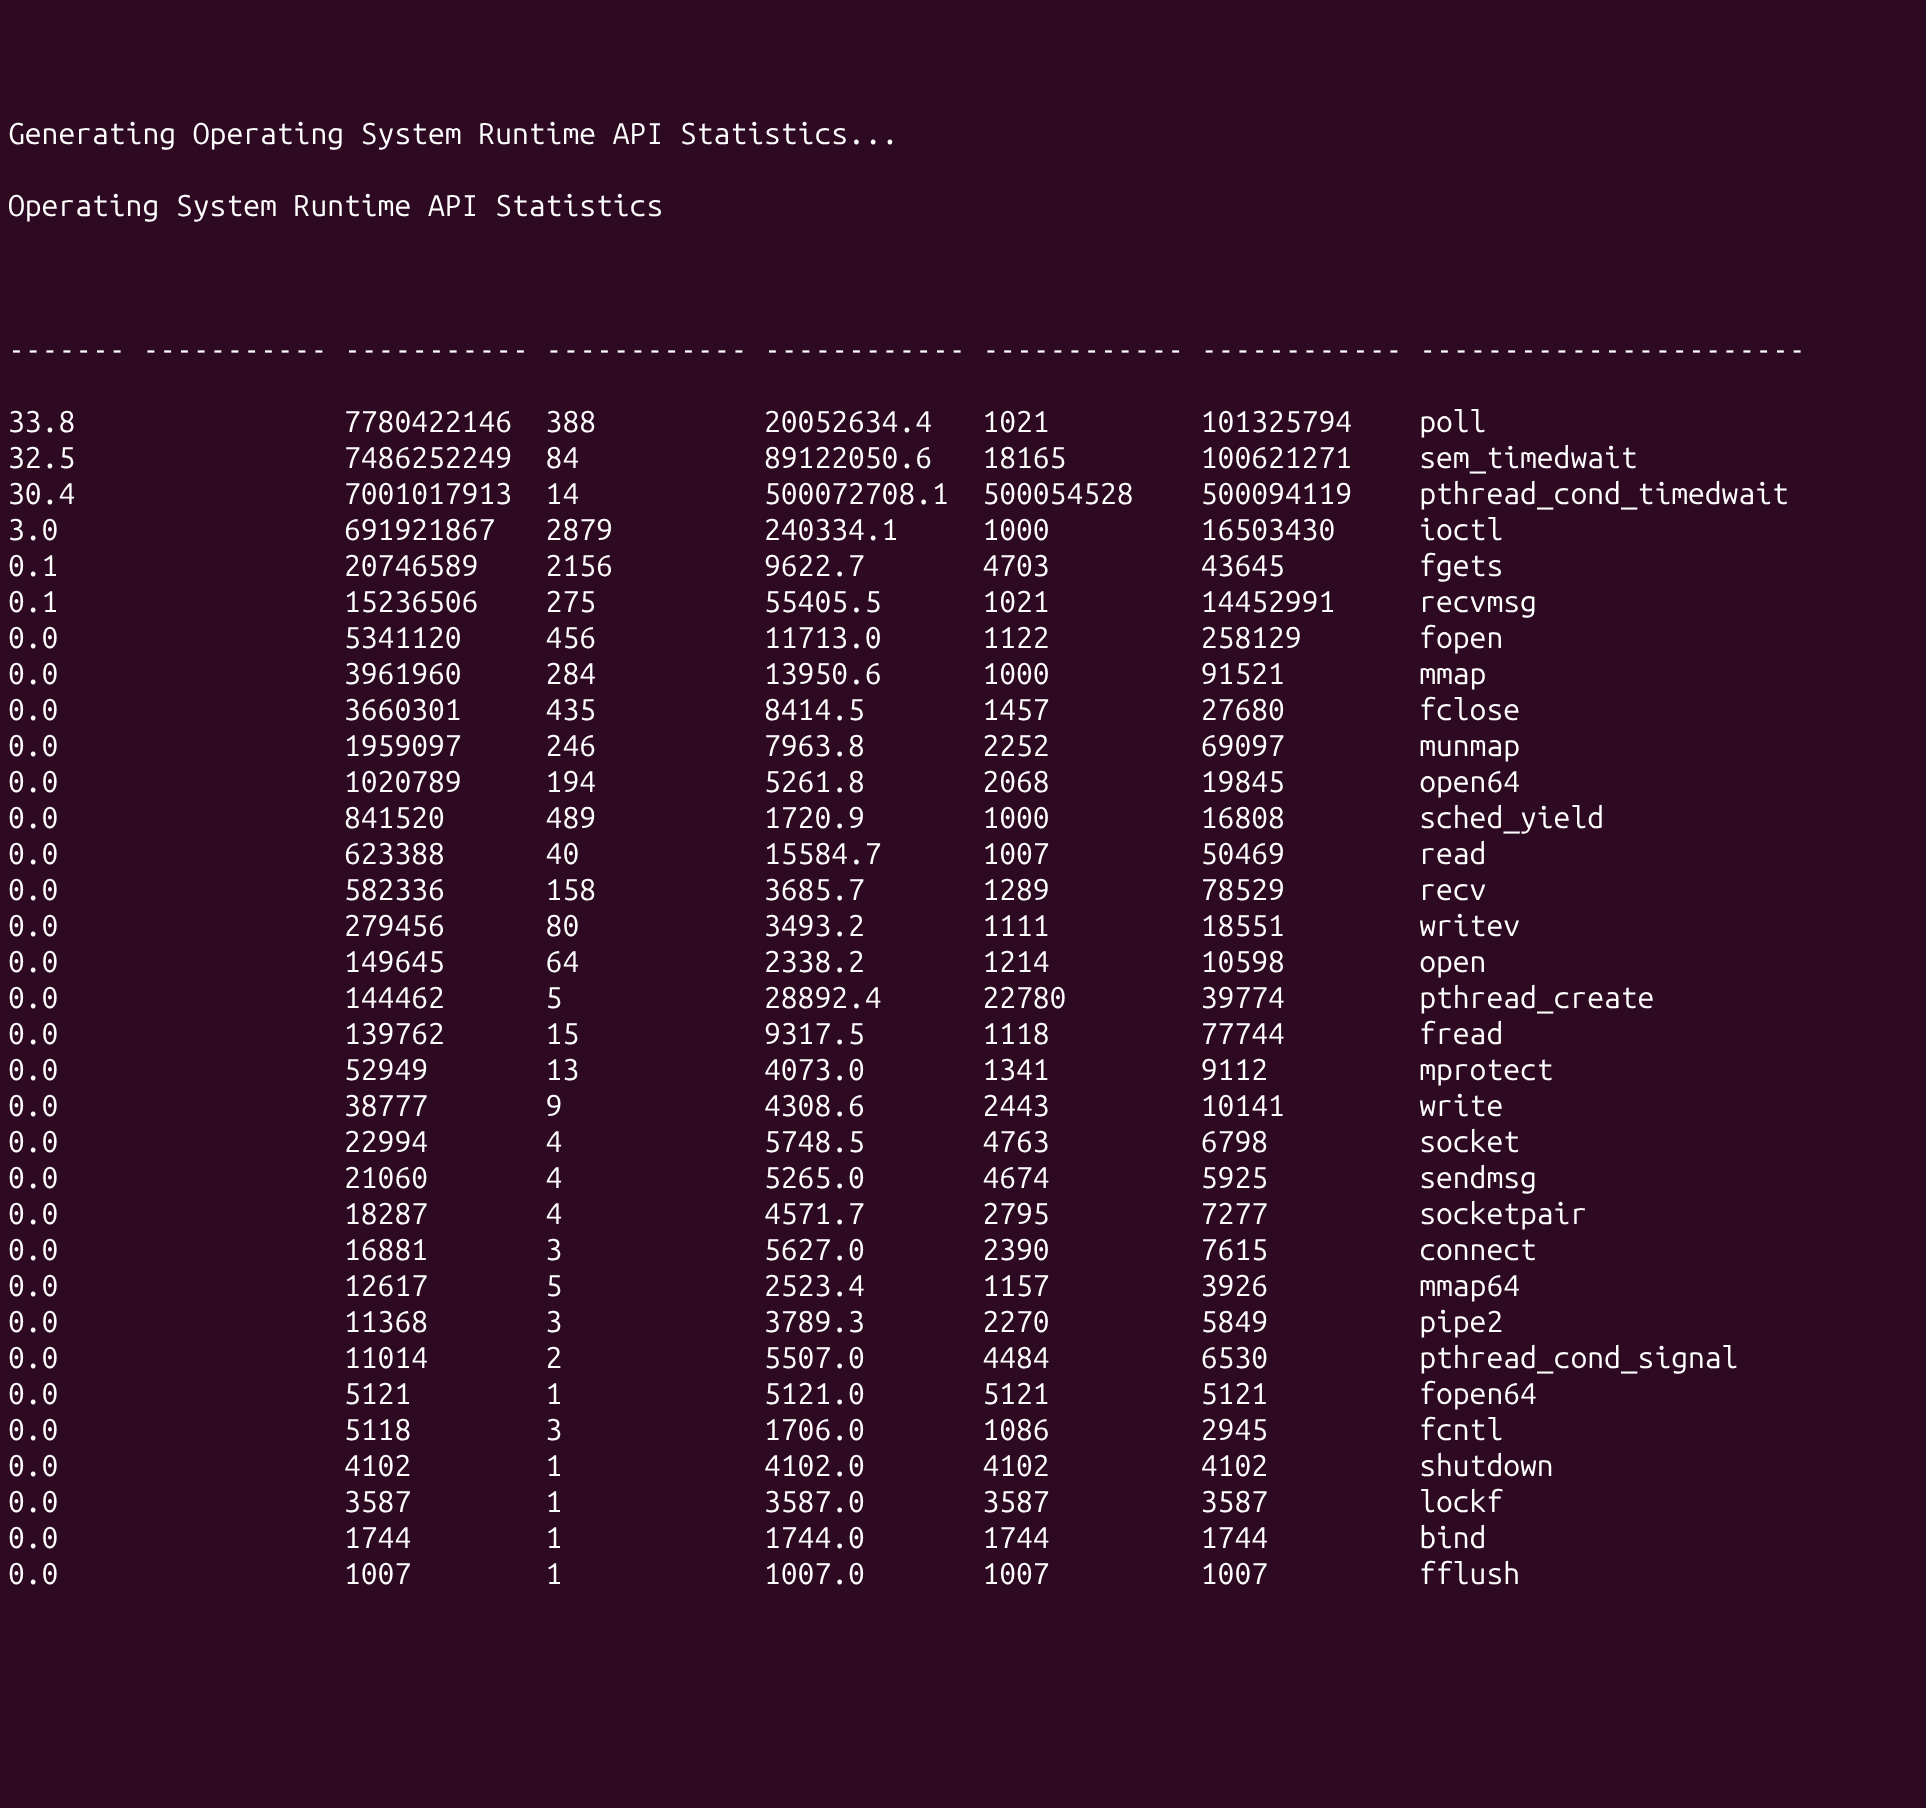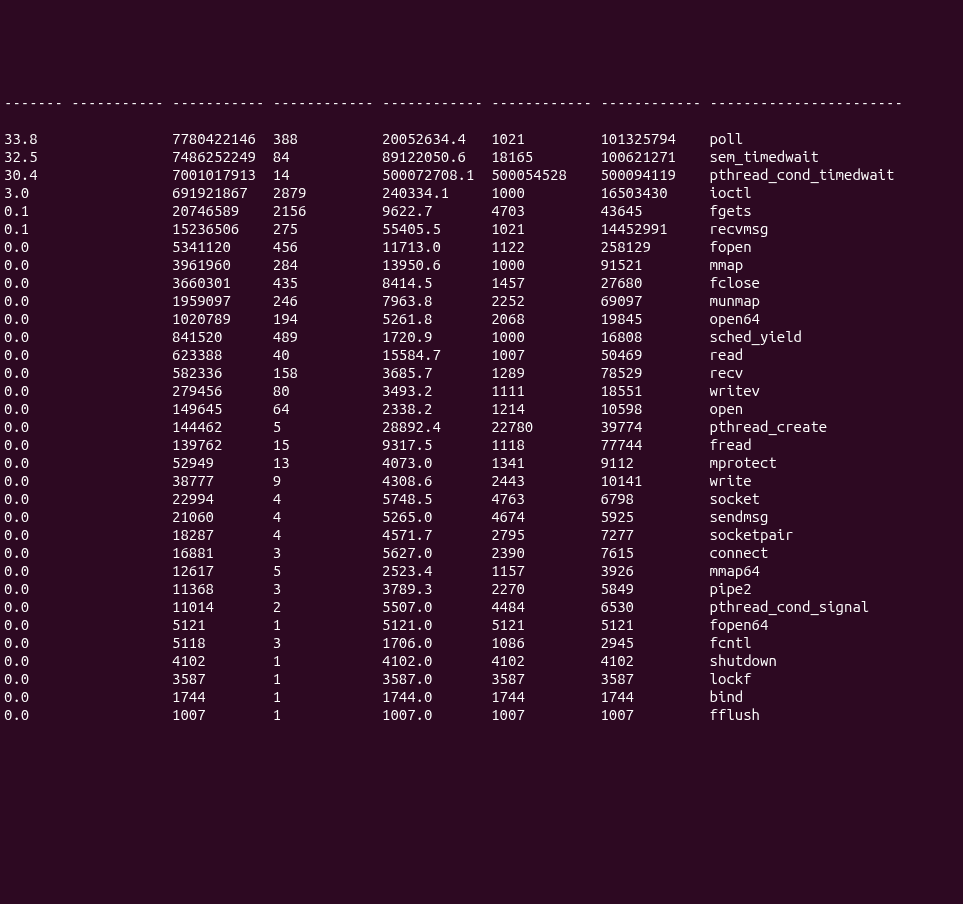--- a/index.html
+++ b/index.html
@@ -15,20 +15,22 @@
     height: 904px;
     overflow: hidden;
   }
   .screen {
     padding: 4px 0 0 4px;
   }
 </style>
 </head>
 <body>
 <div class="screen">
+<div><span>Generating Operating System Runtime API Statistics...</span></div>
+<div><span>Operating System Runtime API Statistics</span></div>
 <div> </div>
 <div id="sep1">------- ----------- ----------- ------------ ------------ ------------ ------------ -----------------------</div>
 <div id="rows1"><div>33.8                7780422146  388          20052634.4   1021         101325794    poll                    </div><div>32.5                7486252249  84           89122050.6   18165        100621271    sem_timedwait           </div><div>30.4                7001017913  14           500072708.1  500054528    500094119    pthread_cond_timedwait  </div><div>3.0                 691921867   2879         240334.1     1000         16503430     ioctl                   </div><div>0.1                 20746589    2156         9622.7       4703         43645        fgets                   </div><div>0.1                 15236506    275          55405.5      1021         14452991     recvmsg                 </div><div>0.0                 5341120     456          11713.0      1122         258129       fopen                   </div><div>0.0                 3961960     284          13950.6      1000         91521        mmap                    </div><div>0.0                 3660301     435          8414.5       1457         27680        fclose                  </div><div>0.0                 1959097     246          7963.8       2252         69097        munmap                  </div><div>0.0                 1020789     194          5261.8       2068         19845        open64                  </div><div>0.0                 841520      489          1720.9       1000         16808        sched_yield             </div><div>0.0                 623388      40           15584.7      1007         50469        read                    </div><div>0.0                 582336      158          3685.7       1289         78529        recv                    </div><div>0.0                 279456      80           3493.2       1111         18551        writev                  </div><div>0.0                 149645      64           2338.2       1214         10598        open                    </div><div>0.0                 144462      5            28892.4      22780        39774        pthread_create          </div><div>0.0                 139762      15           9317.5       1118         77744        fread                   </div><div>0.0                 52949       13           4073.0       1341         9112         mprotect                </div><div>0.0                 38777       9            4308.6       2443         10141        write                   </div><div>0.0                 22994       4            5748.5       4763         6798         socket                  </div><div>0.0                 21060       4            5265.0       4674         5925         sendmsg                 </div><div>0.0                 18287       4            4571.7       2795         7277         socketpair              </div><div>0.0                 16881       3            5627.0       2390         7615         connect                 </div><div>0.0                 12617       5            2523.4       1157         3926         mmap64                  </div><div>0.0                 11368       3            3789.3       2270         5849         pipe2                   </div><div>0.0                 11014       2            5507.0       4484         6530         pthread_cond_signal     </div><div>0.0                 5121        1            5121.0       5121         5121         fopen64                 </div><div>0.0                 5118        3            1706.0       1086         2945         fcntl                   </div><div>0.0                 4102        1            4102.0       4102         4102         shutdown                </div><div>0.0                 3587        1            3587.0       3587         3587         lockf                   </div><div>0.0                 1744        1            1744.0       1744         1744         bind                    </div><div>0.0                 1007        1            1007.0       1007         1007         fflush                  </div></div>
 <div> </div>
 <div> </div>
 
 
 
 
 

